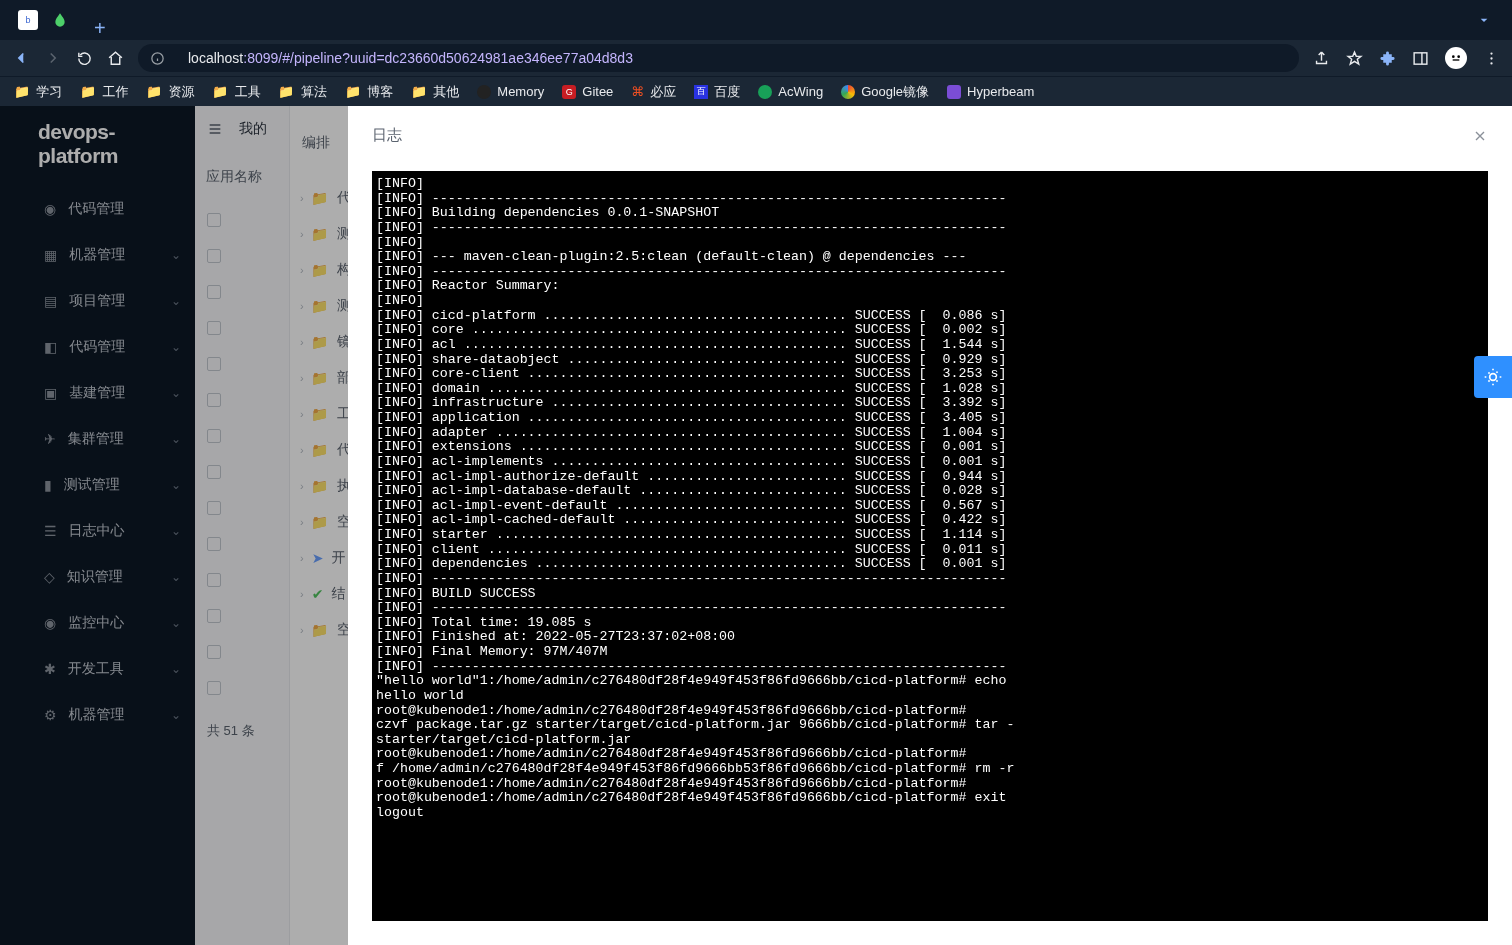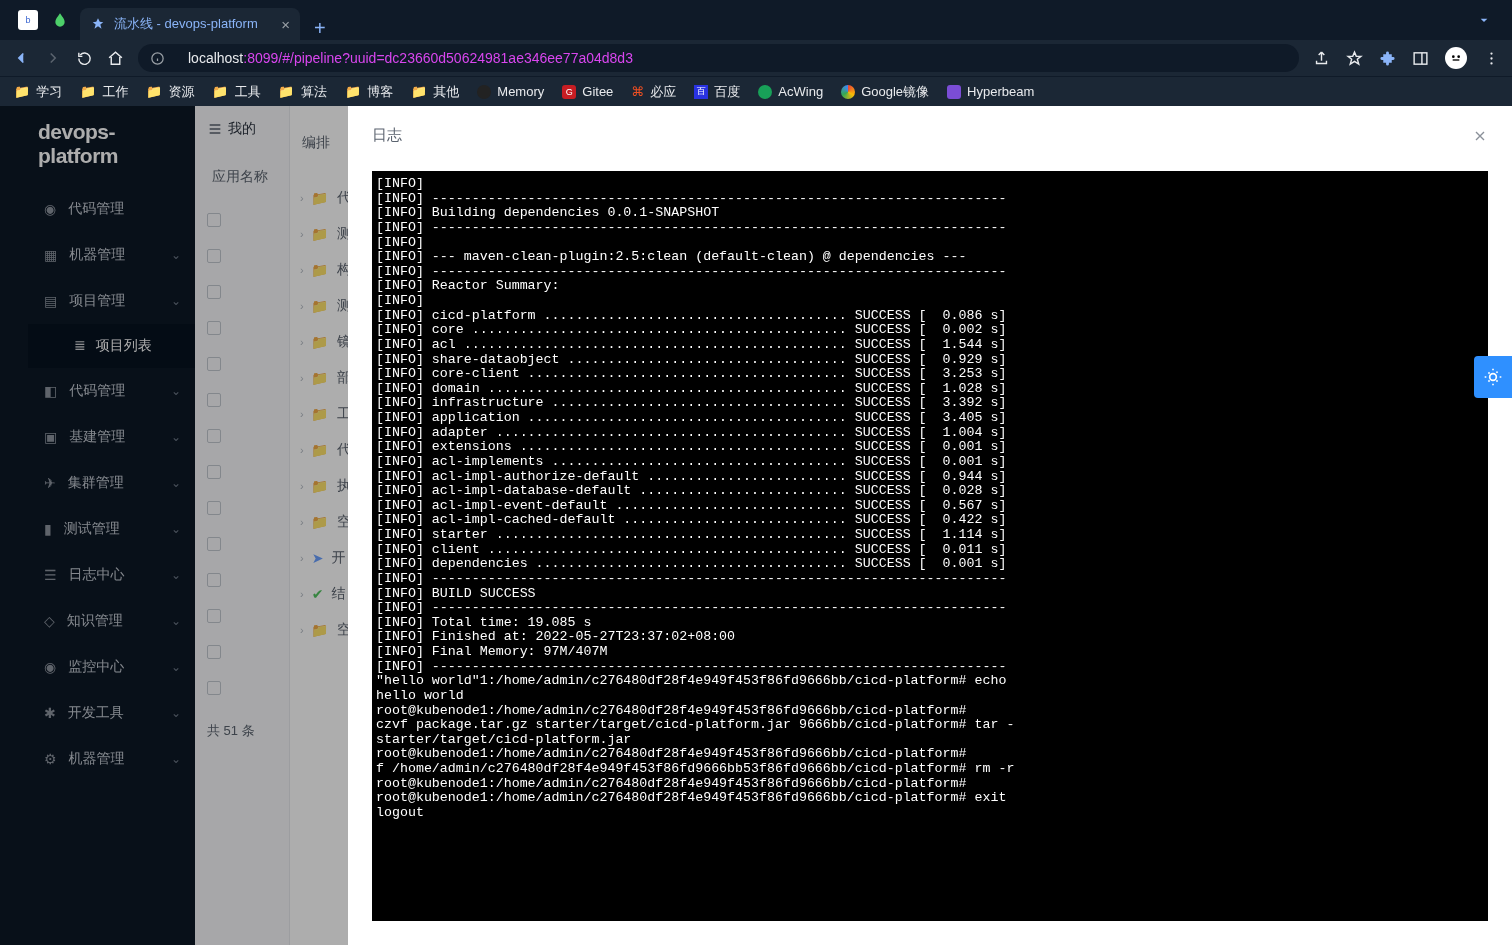--- a/index.html
+++ b/index.html
@@ -58,21 +58,21 @@
     background: #0f1a28;
     border-radius: 14px;
     display: flex;
     align-items: center;
     gap: 10px;
     padding: 0 12px;
     font-size: 14px;
     color: #e8eaed;
   }
   .omnibox .host { color:#e8eaed;padding-left:13px; }
-  .omnibox .path { color:#d946ef; }
+  .omnibox .path { color:#c4b5fd; }
   .right-icons { display:flex; gap:16px; align-items:center; }
   .right-icons .avatar { width:22px; height:22px; border-radius:50%; background:#fff; color:#000; display:flex; align-items:center; justify-content:center; font-size:13px; }
 
   .bookbar {
     height: 30px;
     background: #1b2735;
     display: flex;
     align-items: center;
     gap: 18px;
     padding: 0 14px;
@@ -121,22 +121,22 @@
     color: #fff;
   }
 
   .panel1 {
     width: 95px;
     background: #f6f7f9;
     color: #2d3440;
     font-size: 14px;
     border-right: 1px solid #e6e8ec;
   }
-  .panel1 .hd { display:flex; align-items:center; gap:5px; padding:14px 12px; }
-  .panel1 .lbl { padding: 16px 17px; color:#5b636f; }
+  .panel1 .hd { display:flex; align-items:center; gap:16px; padding:14px 12px; }
+  .panel1 .lbl { padding: 16px 11px; color:#5b636f; }
   .panel1 .cell { height:36px; display:flex; align-items:center; padding:0 12px; }
   .panel1 .cb { width:14px; height:14px; border:1px solid #c2c7cf; border-radius:2px; }
   .panel1 .ft { padding:16px 12px; color:#5b636f; font-size:13px; }
 
   .panel2 {
     width: 70px;
     background: #fff;
     color: #2d3440;
     font-size: 14px;
     border-right: 1px solid #e6e8ec;
@@ -204,29 +204,20 @@
 </head>
 <body>
 
 <div class="titlebar">
   <span class="logo">b</span>
   <span class="dproplet" style="position:absolute; left:52px; top:12px;">
     <svg width="16" height="16" viewBox="0 0 24 24">
         <path fill="#4dd06a" d="M12 2C8 8 5 11 5 15a7 7 0 0 0 14 0c0-4-3-7-7-13z"></path>
       </svg>
   </span>
-  <div class="tab">
-    <span class="favicon">
-      <svg width="14" height="14" viewBox="0 0 24 24">
-          <path fill="#8ab4f8" d="M12 2l3 6 6 1-5 4 2 7-6-4-6 4 2-7-5-4 6-1z"></path>
-        </svg>
-    </span>
-    <span class="title">流水线 - devops-platform</span>
-    <span class="close">×</span>
-  </div>
   <span class="new-tab">+</span>
   <span class="carat">
     <svg width="16" height="16" viewBox="0 0 24 24">
         <path fill="#8ab4f8" d="M7 10l5 5 5-5z"></path>
       </svg>
   </span>
 </div>
 
 <div class="addrbar">
   <div class="nav">
@@ -371,21 +362,20 @@
         <div class="menu-item">
           <span style="opacity:.7">▦</span>
                  <span>机器管理</span>
                  <span class="chev">⌄</span>
         </div>
         <div class="menu-item">
           <span style="opacity:.7">▤</span>
                  <span>项目管理</span>
                  <span class="chev">⌄</span>
         </div>
-        <div class="menu-sub"><span style="margin-right:10px;opacity:.8">≣</span>项目列表</div>
         <div class="menu-item">
           <span style="opacity:.7">◧</span>
                  <span>代码管理</span>
                  <span class="chev">⌄</span>
         </div>
         <div class="menu-item">
           <span style="opacity:.7">▣</span>
                  <span>基建管理</span>
                  <span class="chev">⌄</span>
         </div>

